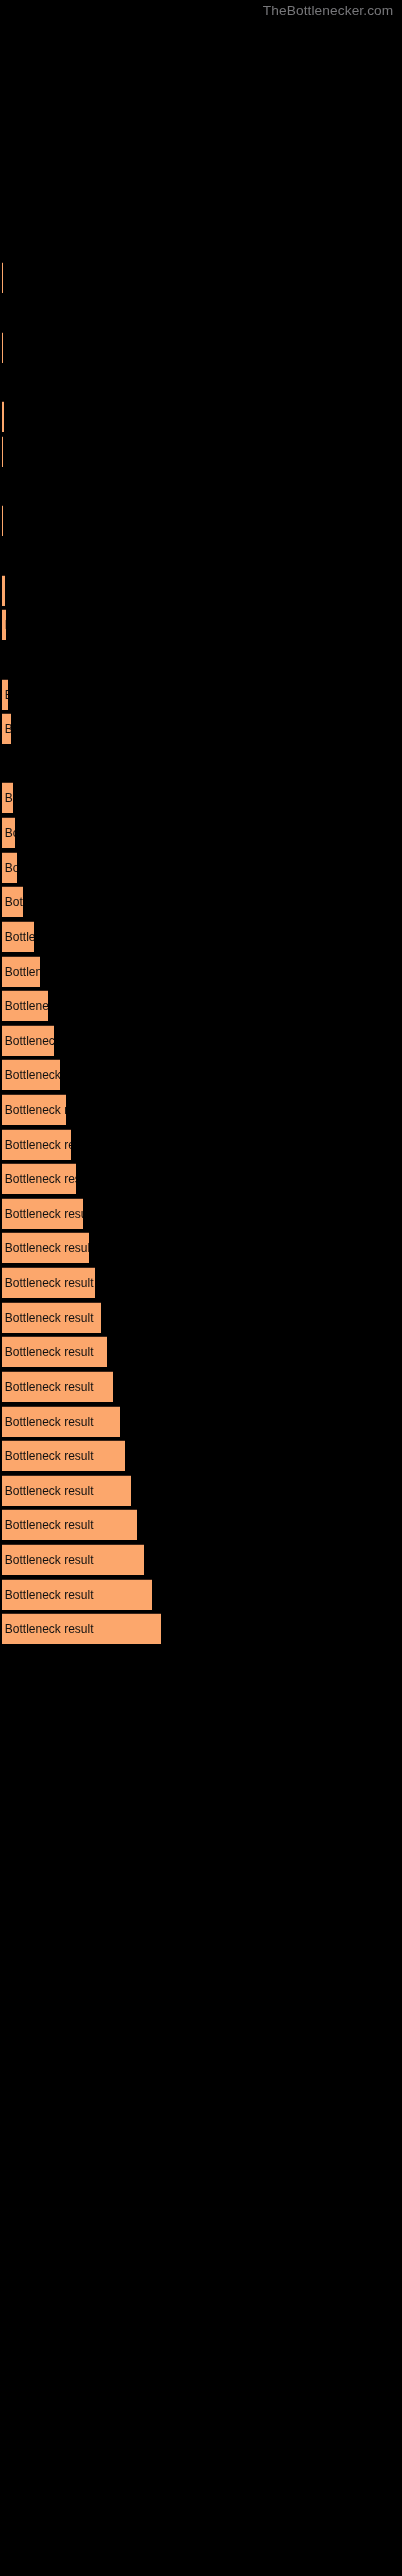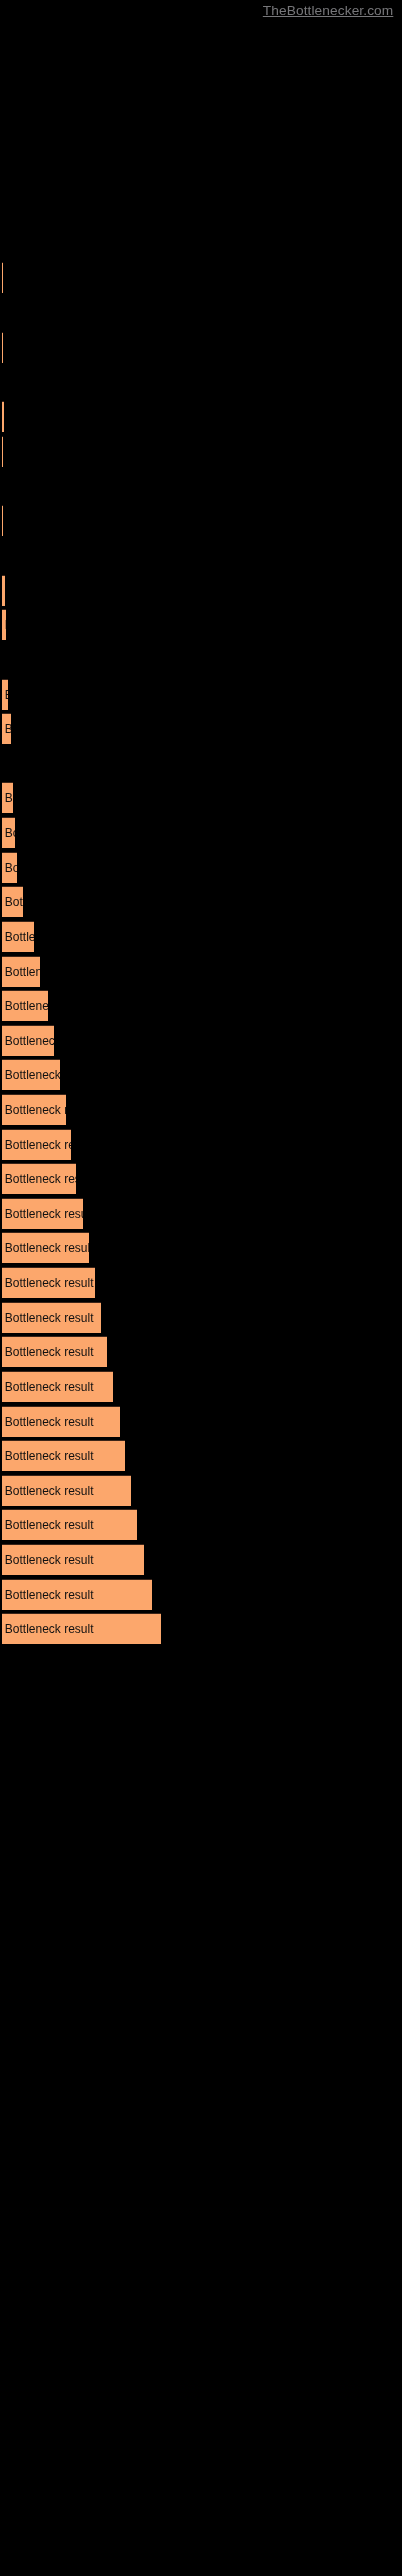--- a/index.html
+++ b/index.html
@@ -17,21 +17,20 @@
   }
   #site-title {
     position: absolute;
     right: 9.7px;
     top: 2.4px;
     font-size: 13.7px;
     line-height: 17.7px;
     color: #77777a;
     letter-spacing: 0.1px;
     white-space: nowrap;
-    text-decoration: underline;
   }
   #plot-area {
     position: absolute;
     left: 0;
     top: 0;
     width: 403px;
     height: 2576px;
   }
   .bar-row {
     position: absolute;

